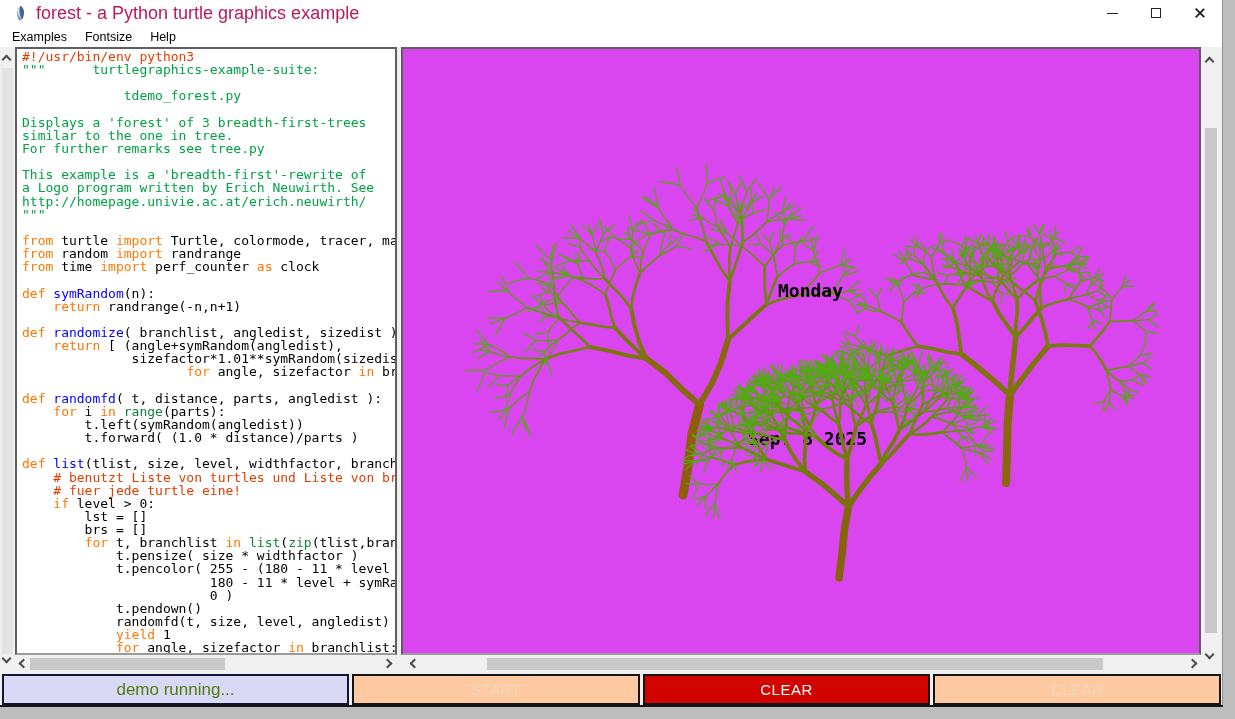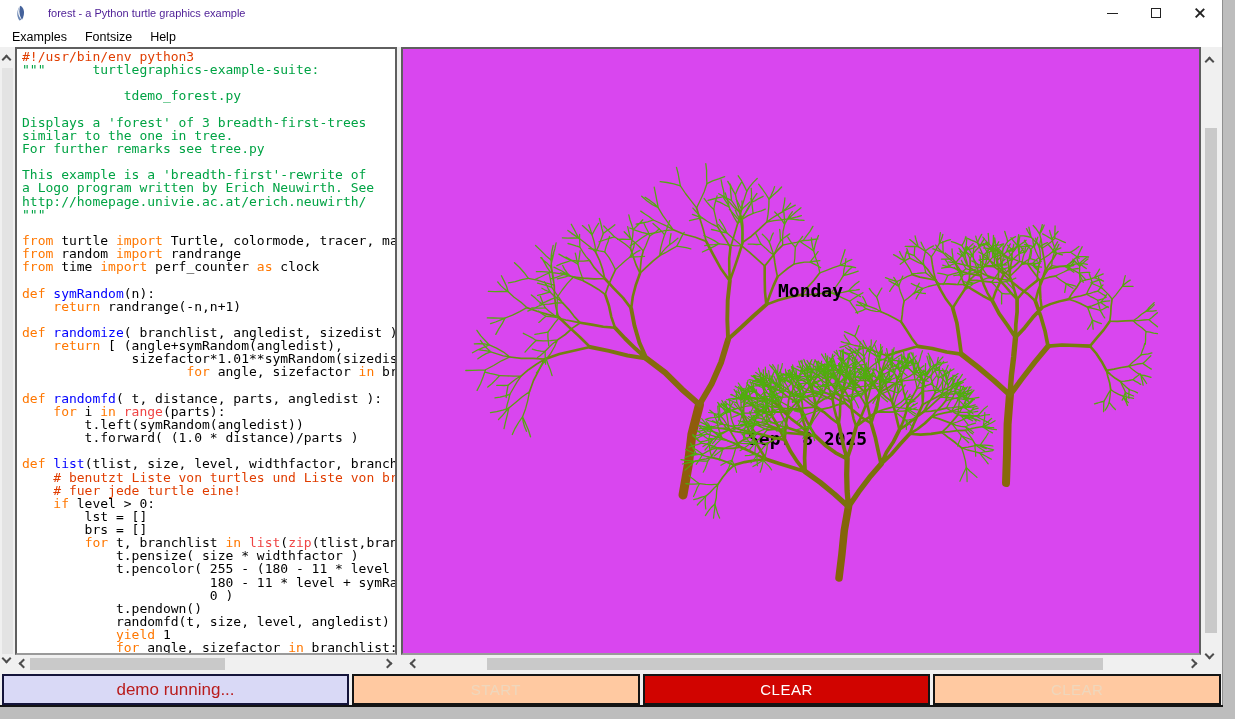--- a/index.html
+++ b/index.html
@@ -2,40 +2,40 @@
 <html><head>
 <meta charset="utf-8">
 <style>
   *{margin:0;padding:0;box-sizing:border-box}
   html,body{width:1235px;height:719px;overflow:hidden}
   body{background:#bdbdbd;font-family:"Liberation Sans",sans-serif;position:relative}
   .window{position:absolute;left:0;top:0;width:1223px;height:706px;background:#f0f0f0;border-right:1px solid #8f8f8f}
   
   .titlebar{position:absolute;left:0;top:0;width:100%;height:26px;background:#ffffff;display:flex;align-items:center}
   .title-icon{margin-left:13px;width:14px;height:16px;flex:0 0 auto}
-  .title-text{margin-left:21px;font-size:11px;color:#4c1d95}
+  .title-text{margin-left:9px;font-size:18px;color:#be185d}
   .win-controls{position:absolute;right:14px;top:0;height:26px;display:flex;align-items:center;gap:28px}
   .wc{width:16px;height:16px;display:flex;align-items:center;justify-content:center;position:relative}
   .min-glyph{width:11px;height:0;border-top:1.6px solid #222}
   .max-glyph{width:10px;height:10px;border:1.4px solid #222}
   .close-glyph{width:12px;height:12px;position:relative}
   .close-glyph::before,.close-glyph::after{content:"";position:absolute;left:5.4px;top:0;width:1.6px;height:12px;background:#222}
   .close-glyph::before{transform:rotate(45deg)}
   .close-glyph::after{transform:rotate(-45deg)}
   
   .menubar{position:absolute;left:0;top:26px;width:100%;height:21px;background:#ffffff;display:flex;align-items:center;padding-left:3px;font-size:12.5px;color:#000}
   .menu-item{padding:2px 9px}
   
   .code-area{position:absolute;left:15px;top:47px;width:382px;height:608px;background:#fff;border:2px solid #5f5f5f;border-bottom-color:#9a9a9a;overflow:hidden;padding:1px 0 0 5px;font-family:"DejaVu Sans Mono",monospace}
   .cl{height:13.15px;line-height:13.15px;font-size:13px;white-space:pre;color:#000}
   .cl .k{color:#ff7700}
   .cl .s{color:#00a344}
   .cl .c{color:#e03d00}
   .cl .d{color:#0000ff}
-  .cl .b{color:#ef4444}
+  .cl .b{color:#15803d}
   .canvas-area{position:absolute;left:401px;top:47px;width:800px;height:608px;background:#d946ef;border:2px solid #5f5f5f;border-bottom-color:#9a9a9a;overflow:hidden}
   .canvas-area svg{position:absolute;left:0;top:0}
   .canvas-label{font-family:"DejaVu Sans Mono",monospace;font-weight:bold;font-size:18px;fill:#000}
   
   .sb{position:absolute;background:#f0f0f0}
   .sb .thumb{position:absolute;background:#c9c9c9}
   .chev{position:absolute;width:7px;height:7px;border-right:2px solid #4d4d4d;border-bottom:2px solid #4d4d4d}
   .chev.up{transform:rotate(-135deg)}
   .chev.down{transform:rotate(45deg)}
   .chev.left{transform:rotate(135deg)}
@@ -43,21 +43,21 @@
   #left-vscroll{left:0;top:48px;width:15px;height:624px}
   #left-vscroll .thumb{left:2px;top:20px;width:11px;height:586px;background:#e3e3e3}
   #left-hscroll{left:15px;top:656px;width:382px;height:16px}
   #left-hscroll .thumb{top:2px;left:15px;width:195px;height:12px}
   #canvas-vscroll{left:1202px;top:48px;width:17px;height:616px}
   #canvas-vscroll .thumb{left:3px;top:80px;width:12px;height:505px}
   #canvas-hscroll{left:403px;top:656px;width:798px;height:16px}
   #canvas-hscroll .thumb{top:2px;left:84px;width:616px;height:12px}
   
   .status-row{position:absolute;left:2px;top:674px;width:1219px;height:31px;display:flex;gap:3px}
-  .status-label{width:347px;background:#d9d9f6;border:2px solid #14143a;display:flex;align-items:center;justify-content:center;font-size:17px;color:#b91c1c}
+  .status-label{width:347px;background:#d9d9f6;border:2px solid #14143a;display:flex;align-items:center;justify-content:center;font-size:17px;color:#4d7c0f}
   .sbtn{flex:1 1 0;display:flex;align-items:center;justify-content:center;font-size:15px;font-weight:normal;letter-spacing:.5px;border:2px solid #141414}
   .sbtn.disabled{background:#ffc9a1;color:#eed7bd}
   .sbtn.active{background:#d10400;color:#ffffff}
   #window-bottom-border{position:absolute;left:0;top:705px;width:1223px;height:2px;background:#141414}
 </style>
 </head>
 <body>
 
 <div class="window">
 

